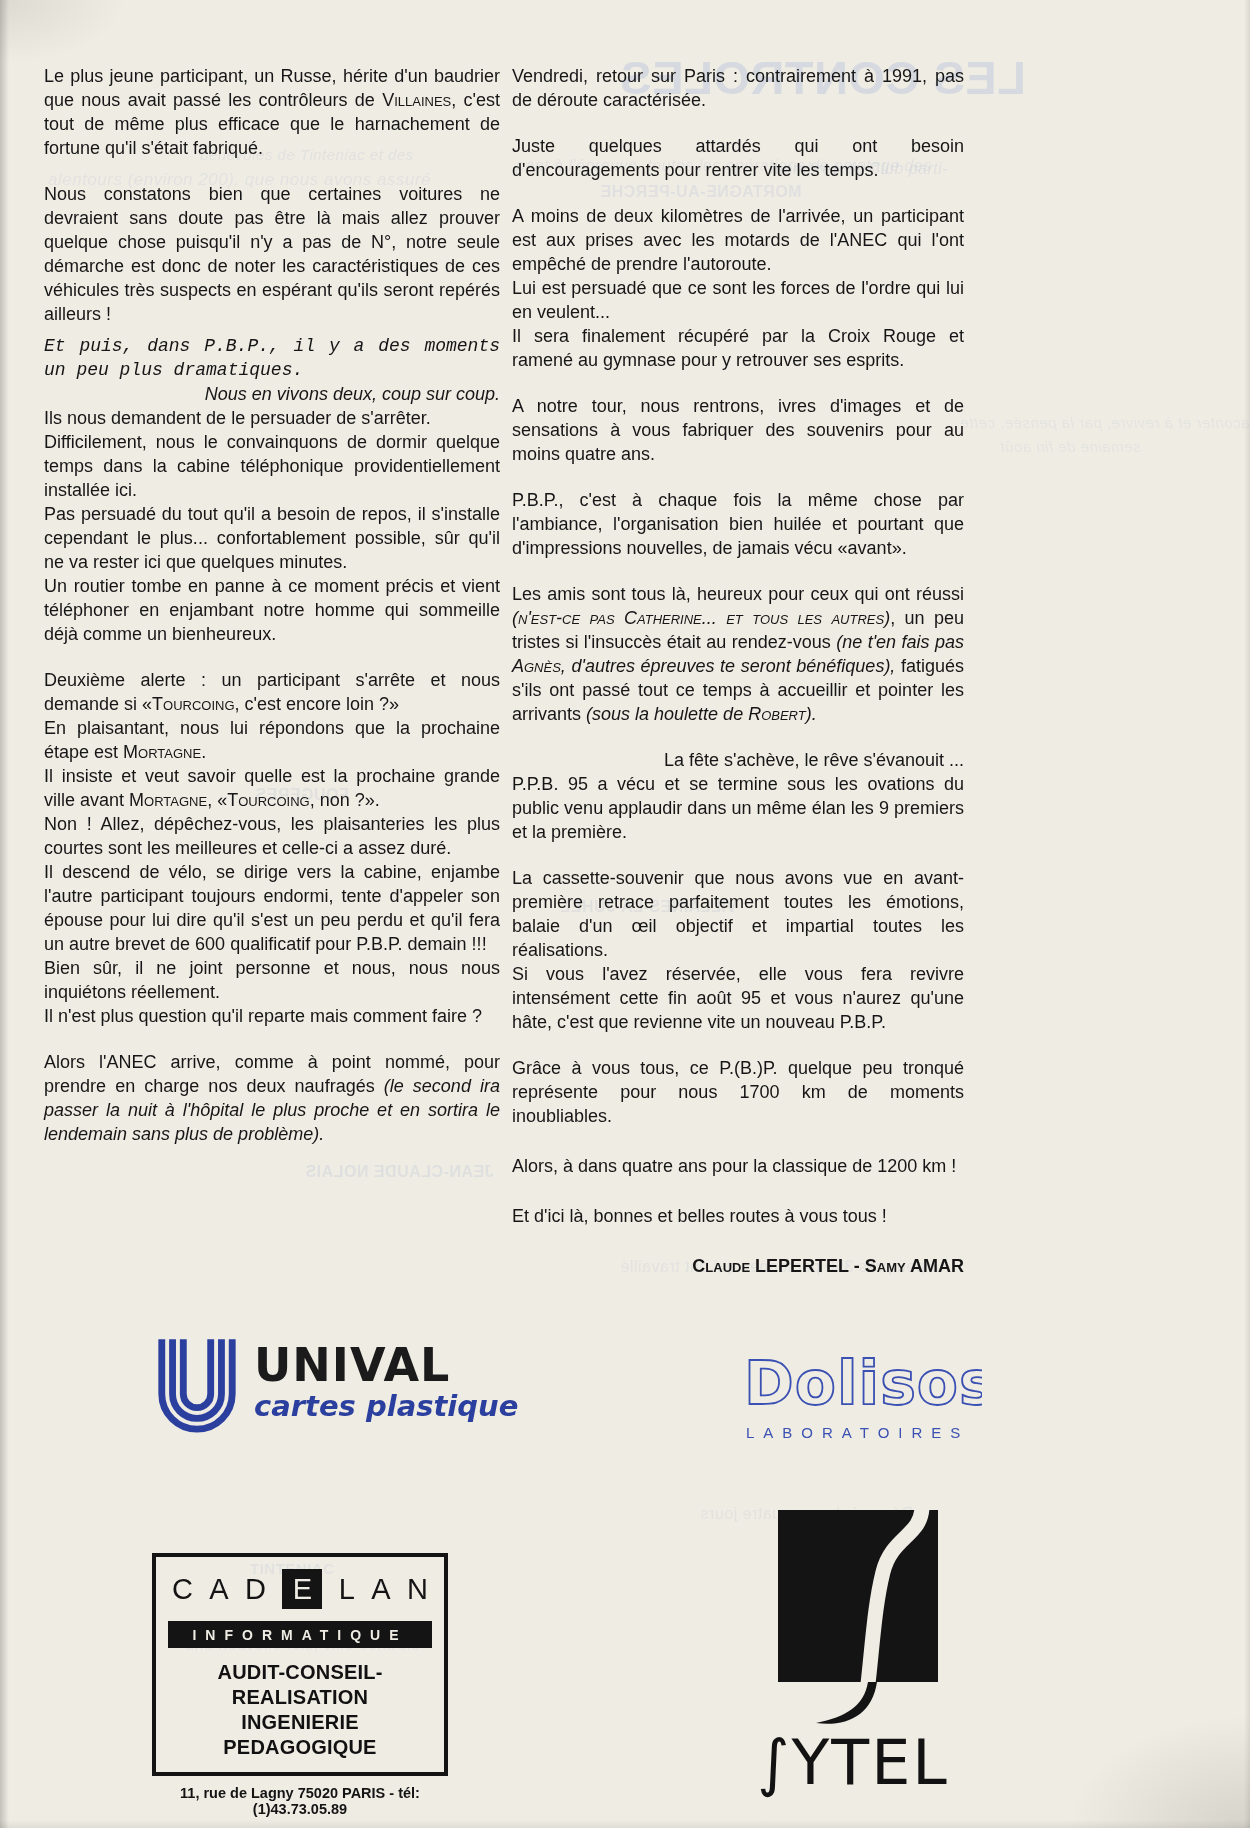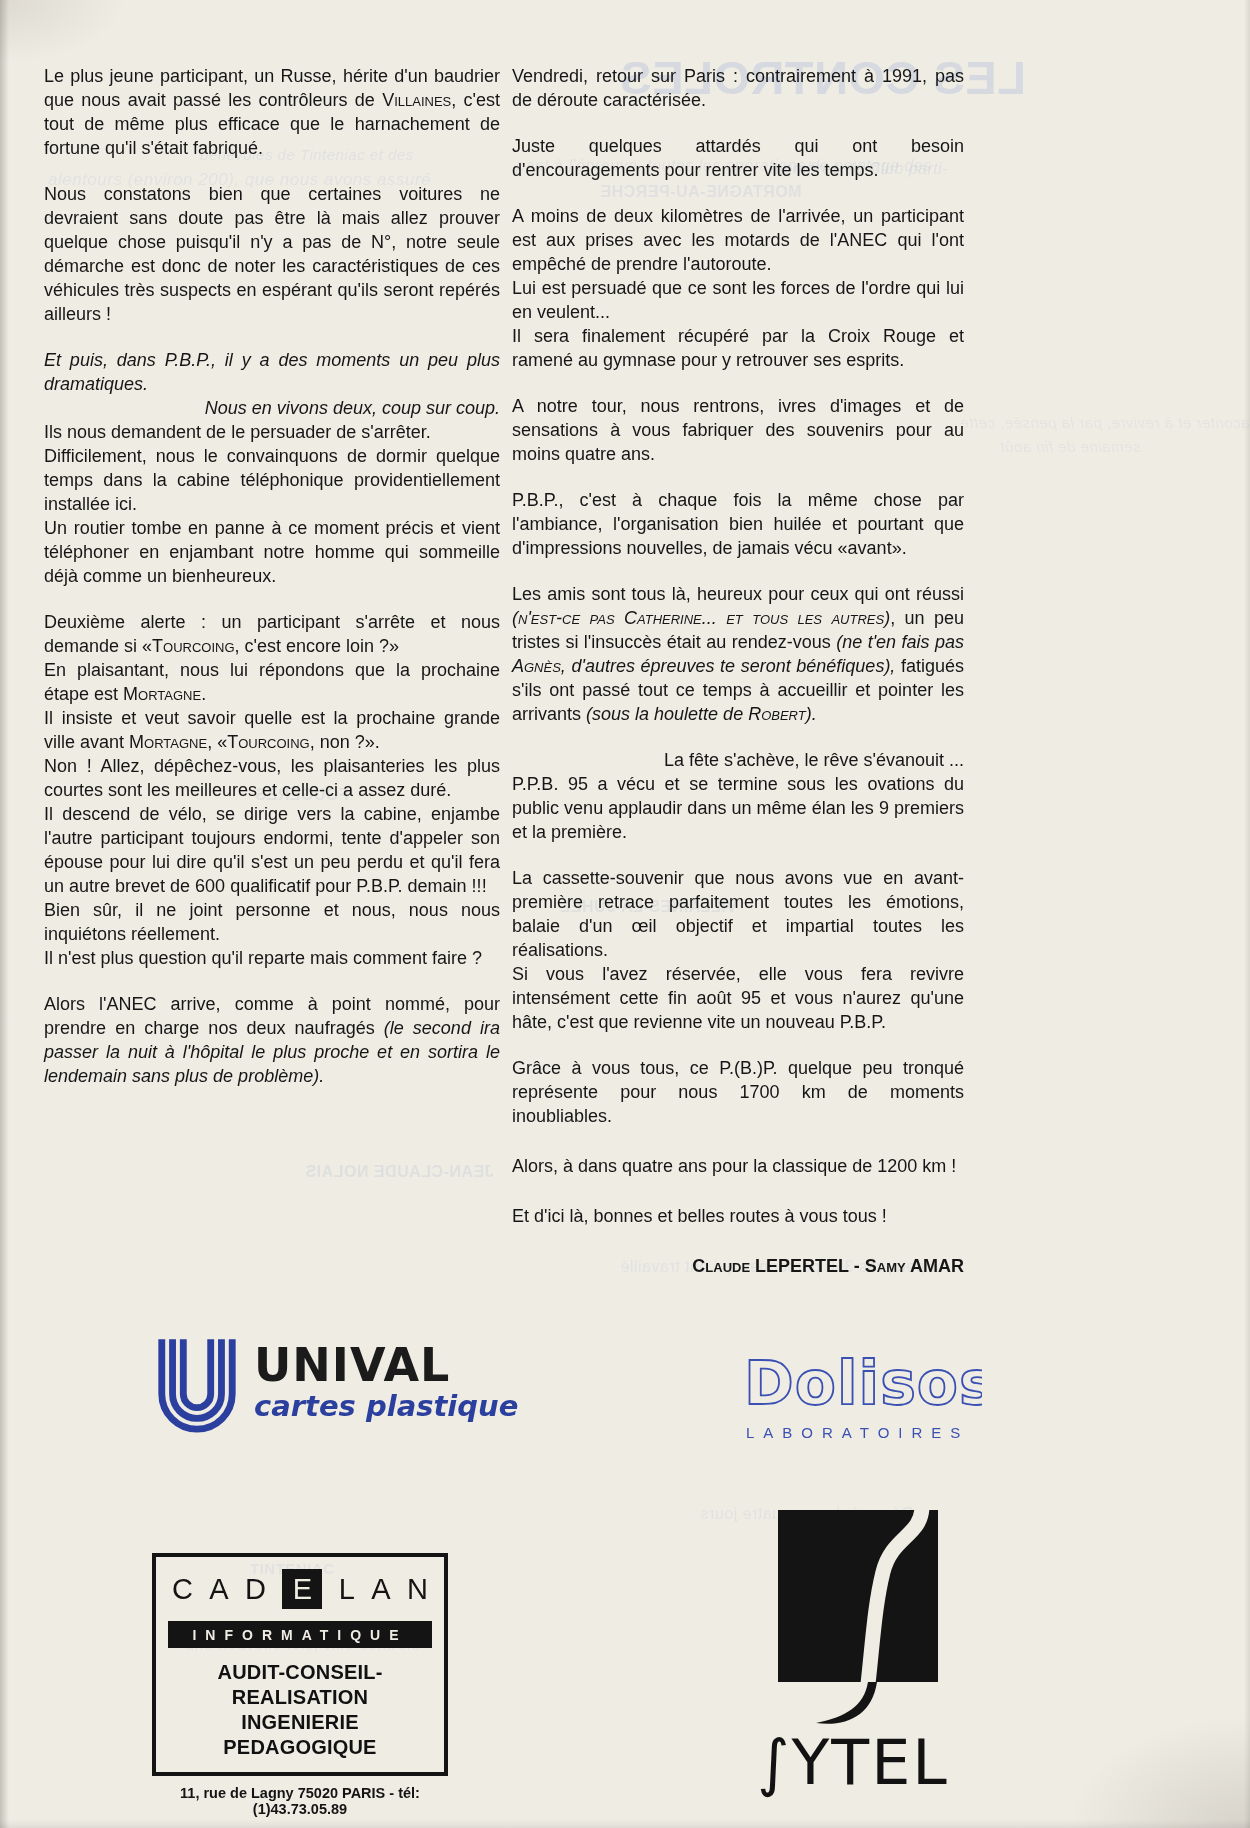--- a/index.html
+++ b/index.html
@@ -107,24 +107,25 @@
       <div class="ghost mir" style="left: 305px; top: 1163px; font-size: 16px; opacity: 0.16; font-weight: bold;">JEAN-CLAUDE NOLAIS</div>
       <div class="ghost mir" style="left: 620px; top: 1258px; font-size: 16px; opacity: 0.13;">à peu près 350 personnes qui ont travaillé</div>
       <div class="ghost mir" style="left: 700px; top: 1505px; font-size: 16px; opacity: 0.13;">Résumé de ces quatre jours</div>
       <div class="ghost" style="left: 250px; top: 1560px; font-size: 15px; opacity: 0.13; font-weight: bold;">TINTENIAC</div>
       <div class="ghost" style="left: 185px; top: 1636px; font-size: 16px; opacity: 0.12;">une nouvelle fois, ville-contrôle</div>
     </div>
 
   <div class="col col-left">
       <p class="para" style="margin-top: 0px;"><span class="">Le plus jeune participant, un Russe, hérite d'un baudrier que nous avait passé les contrôleurs de </span><span class="sc">Villaines</span><span class="">, c'est tout de même plus efficace que le harnachement de fortune qu'il s'était fabriqué.</span></p>
       <p class="para" style="margin-top: 22px;"><span class="">Nous constatons bien que certaines voitures ne devraient sans doute pas être là mais allez prouver quelque chose puisqu'il n'y a pas de N°, notre seule démarche est donc de noter les caractéristiques de ces véhicules très suspects en espérant qu'ils seront repérés ailleurs !</span></p>
-      <p class="para" style="margin-top: 22px;"><span class="it">Et puis, dans P.B.P., il y a des moments un peu plus dramatiques.</span></p>
+      <p class="para" style="margin-top: 8px; font-family: Liberation Mono, monospace;"><span class="it">Et puis, dans P.B.P., il y a des moments un peu plus dramatiques.</span></p>
       <p class="para right" style="margin-top: 0px;"><span class="it">Nous en vivons deux, coup sur coup.</span></p>
       <p class="para" style="margin-top: 0px;"><span class="">Ils nous demandent de le persuader de s'arrêter.</span></p>
       <p class="para" style="margin-top: 0px;"><span class="">Difficilement, nous le convainquons de dormir quelque temps dans la cabine téléphonique providentiellement installée ici.</span></p>
+      <p class="para" style="margin-top: 0px;"><span class="">Pas persuadé du tout qu'il a besoin de repos, il s'installe cependant le plus... confortablement possible, sûr qu'il ne va rester ici que quelques minutes.</span></p>
       <p class="para" style="margin-top: 0px;"><span class="">Un routier tombe en panne à ce moment précis et vient téléphoner en enjambant notre homme qui sommeille déjà comme un bienheureux.</span></p>
       <p class="para" style="margin-top: 22px;"><span class="">Deuxième alerte : un participant s'arrête et nous demande si «</span><span class="sc">Tourcoing</span><span class="">, c'est encore loin ?»</span></p>
       <p class="para" style="margin-top: 0px;"><span class="">En plaisantant, nous lui répondons que la prochaine étape est </span><span class="sc">Mortagne</span><span class="">.</span></p>
       <p class="para" style="margin-top: 0px;"><span class="">Il insiste et veut savoir quelle est la prochaine grande ville avant </span><span class="sc">Mortagne</span><span class="">, «</span><span class="sc">Tourcoing</span><span class="">, non ?».</span></p>
       <p class="para" style="margin-top: 0px;"><span class="">Non ! Allez, dépêchez-vous, les plaisanteries les plus courtes sont les meilleures et celle-ci a assez duré.</span></p>
       <p class="para" style="margin-top: 0px;"><span class="">Il descend de vélo, se dirige vers la cabine, enjambe l'autre participant toujours endormi, tente d'appeler son épouse pour lui dire qu'il s'est un peu perdu et qu'il fera un autre brevet de 600 qualificatif pour P.B.P. demain !!!</span></p>
       <p class="para" style="margin-top: 0px;"><span class="">Bien sûr, il ne joint personne et nous, nous nous inquiétons réellement.</span></p>
       <p class="para" style="margin-top: 0px;"><span class="">Il n'est plus question qu'il reparte mais comment faire ?</span></p>
       <p class="para" style="margin-top: 22px;"><span class="">Alors l'ANEC arrive, comme à point nommé, pour prendre en charge nos deux naufragés </span><span class="it">(le second ira passer la nuit à l'hôpital le plus proche et en sortira le lendemain sans plus de problème).</span></p>
     </div>

